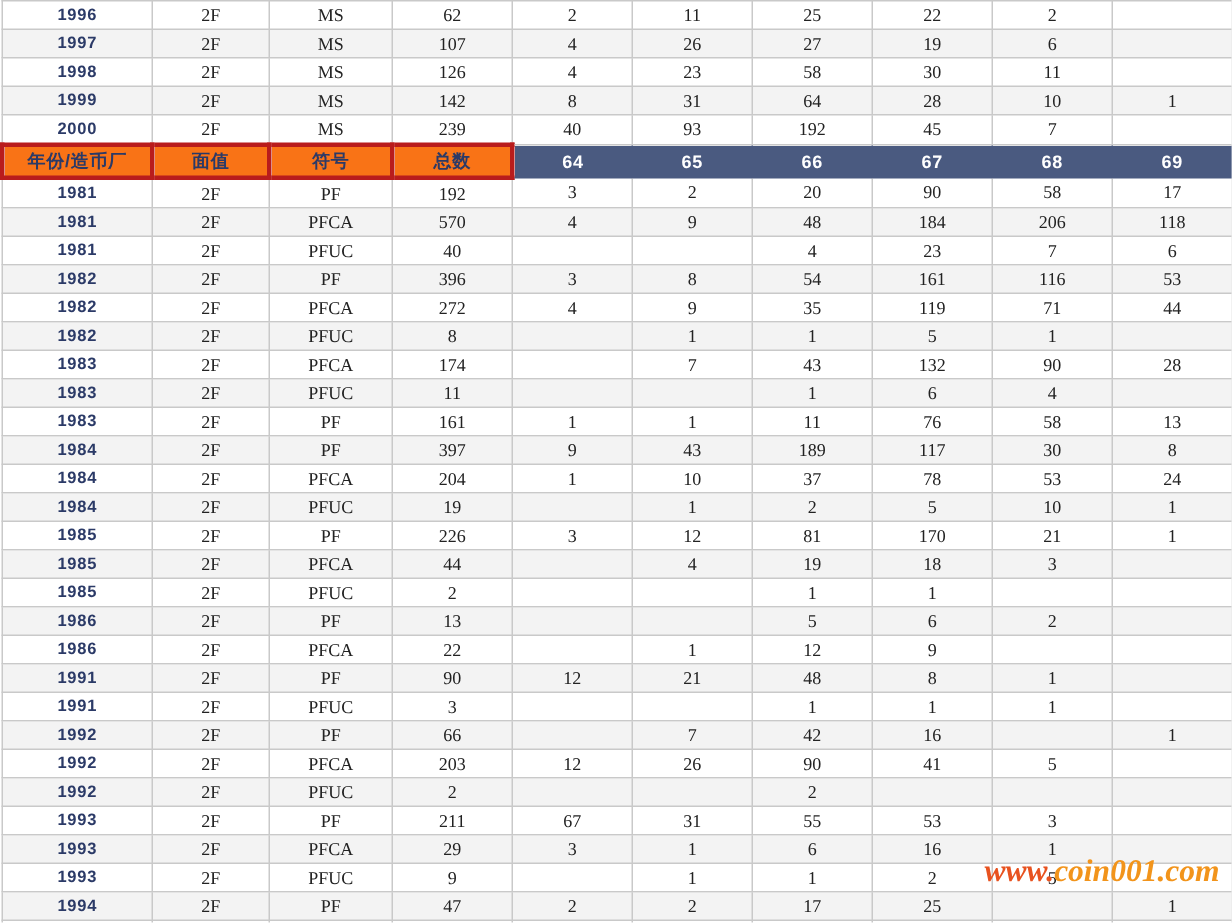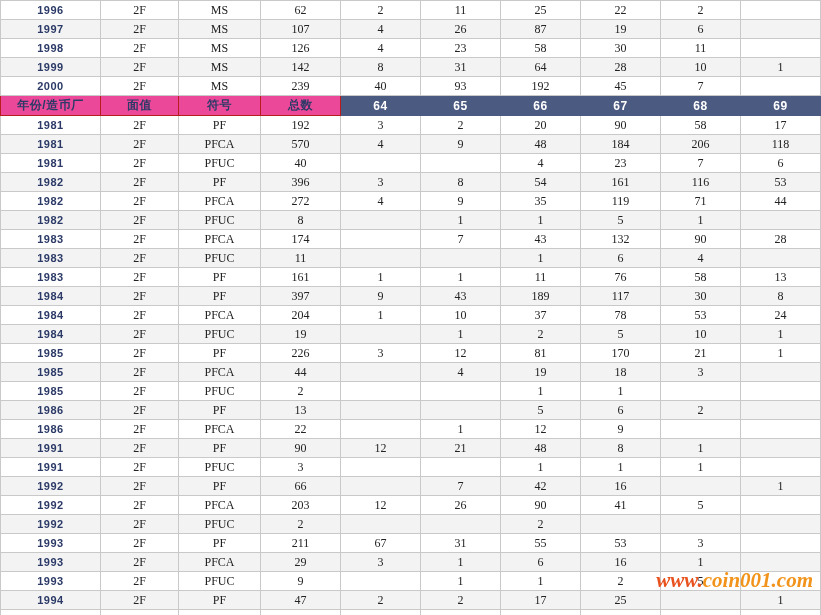--- a/index.html
+++ b/index.html
@@ -54,23 +54,23 @@
   tr.header-row th {
     background: #4a5a80;
     color: #ffffff;
     font-weight: bold;
     font-size: 12px;
     height: 19px;
     border: 1px solid #4a5a80;
     letter-spacing: 0.5px;
   }
   tr.header-row th.hdr-left {
-    background: #ec4899;
+    background: #f97316;
     color: #2b3a67;
-    border: 1px solid #b91c1c;
+    border: 3px solid #b91c1c;
     font-size: 12px;
   }
   .watermark {
     position: absolute;
     right: 8px;
     bottom: 22px;
     font-family: "Liberation Serif", serif;
     font-size: 21px;
     font-weight: bold;
     font-style: italic;
@@ -114,21 +114,21 @@
         <td></td>
         <td></td>
       </tr>
       <tr class="data-row alt">
         <td class="year">1997</td>
         <td>2F</td>
         <td>MS</td>
         <td>107</td>
         <td>4</td>
         <td>26</td>
-        <td>87</td>
+        <td>27</td>
         <td>19</td>
         <td>6</td>
         <td></td>
         <td></td>
       </tr>
       <tr class="data-row">
         <td class="year">1998</td>
         <td>2F</td>
         <td>MS</td>
         <td>126</td>

